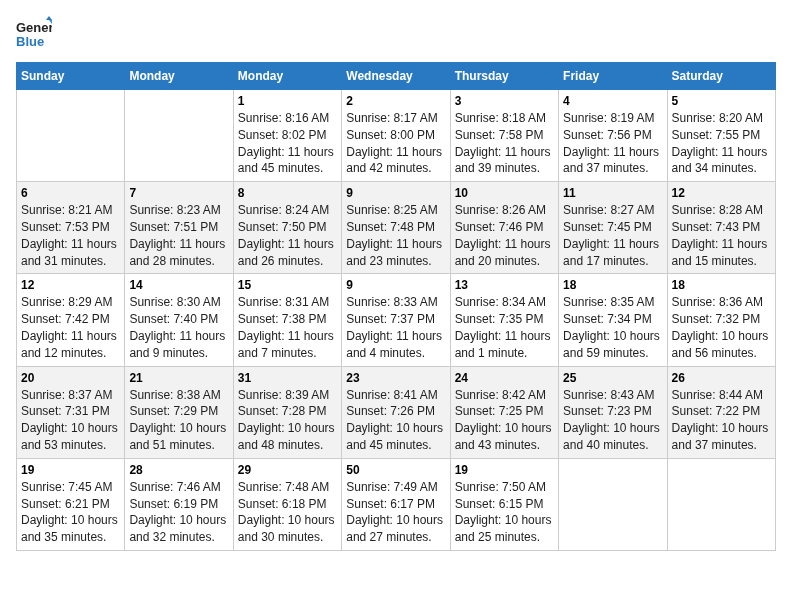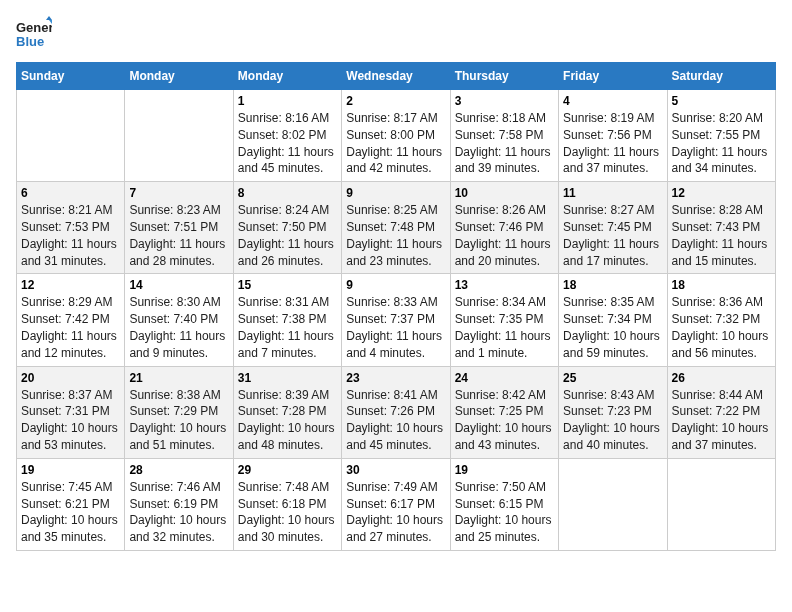--- a/index.html
+++ b/index.html
@@ -225,21 +225,21 @@
         </td>
         <td>
           <div class="day-num">28</div>
           <div class="day-info">Sunrise: 7:46 AM<br>Sunset: 6:19 PM<br>Daylight: 10 hours and 32 minutes.</div>
         </td>
         <td>
           <div class="day-num">29</div>
           <div class="day-info">Sunrise: 7:48 AM<br>Sunset: 6:18 PM<br>Daylight: 10 hours and 30 minutes.</div>
         </td>
         <td>
-          <div class="day-num">30</div>
+          <div class="day-num">50</div>
           <div class="day-info">Sunrise: 7:49 AM<br>Sunset: 6:17 PM<br>Daylight: 10 hours and 27 minutes.</div>
         </td>
         <td>
           <div class="day-num">19</div>
           <div class="day-info">Sunrise: 7:50 AM<br>Sunset: 6:15 PM<br>Daylight: 10 hours and 25 minutes.</div>
         </td>
         <td class="empty-cell"></td>
         <td class="empty-cell"></td>
       </tr>
     </tbody>

